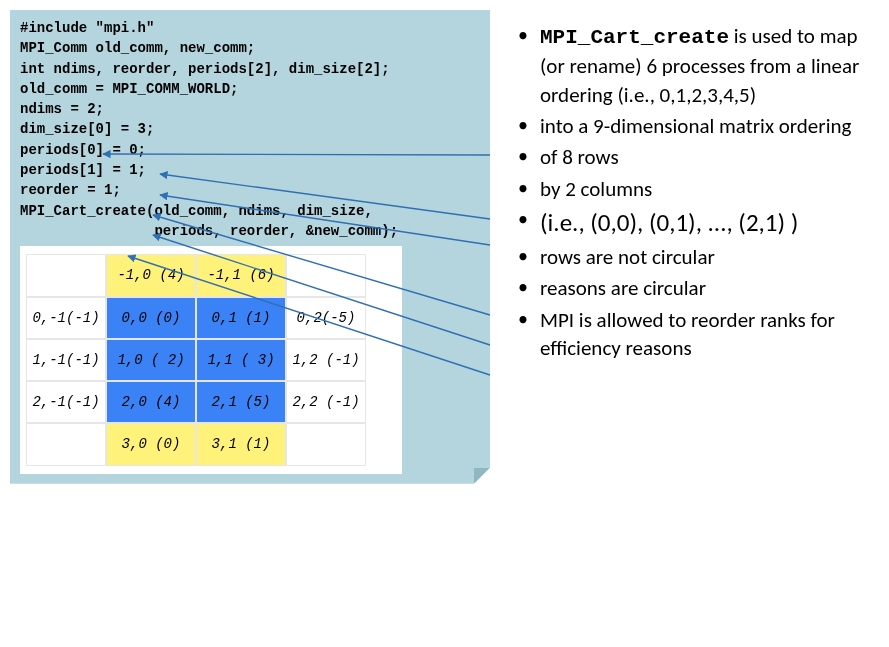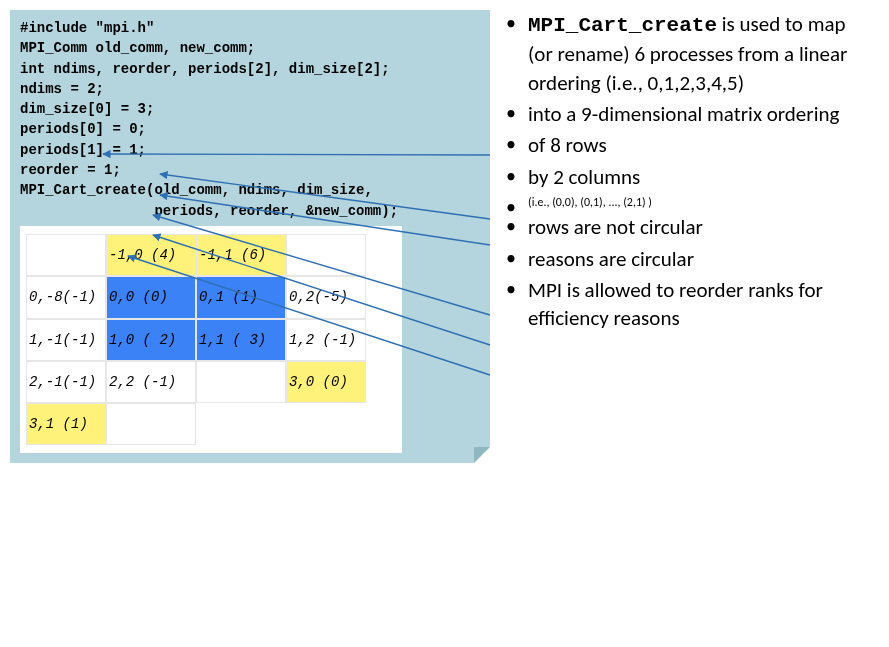--- a/index.html
+++ b/index.html
@@ -44,48 +44,48 @@
     margin-top: 5px;
     padding: 8px 6px;
     font-family: "Courier New", monospace;
     font-style: italic;
     font-size: 14px;
     font-weight: normal;
   }
   .grid {
     display: grid;
     grid-template-columns: 80px 90px 90px 80px;
-    text-align: left;
+    text-align: center;
   }
   .cell {
     border: 1px solid #e6e6e6;
     padding: 10px 2px;
     box-sizing: border-box;
   }
   .c-white { background: #ffffff; }
   .c-grey  { background: #3b82f6; }
   .c-yellow{ background: #fff27a; }
 
   .bullets {
     flex: 1;
     font-size: 21px;
     line-height: 1.35;
     padding-right: 5px;
   }
-  .bullets ul { list-style: none; margin: 0; padding: 0; }
+  .bullets ul { list-style: none; margin: 12px; padding: 0; }
   .bullets li { position: relative; padding-left: 28px; margin-bottom: 3px; }
   .bullets li::before {
     content: "•";
     position: absolute;
     left: 6px;
     top: 0;
     font-size: 20px;
   }
   .mono { font-family: "Courier New", monospace; font-weight: bold; }
-  .sub { padding-left: 55px; font-size: 12px; }
+  .sub { padding-left: 55px; font-size: 25px; }
   .sub::before { content: "–"; left: 34px; font-size: 19px; }
 
   
   svg.arrows {
     position: absolute;
     top: 0; left: 0;
     width: 889px;
     height: 647px;
     pointer-events: none;
   }
@@ -93,48 +93,51 @@
 </head>
 <body>
 
 <div class="container">
 
   <div class="code-panel">
     <div class="code-line">#include "mpi.h"</div>
     <div class="code-line">MPI_Comm old_comm, new_comm;</div>
     <div class="code-line">int ndims, reorder, periods[2], dim_size[2];</div>
     <div class="code-line"></div>
+    <div class="code-line">old_comm = MPI_COMM_WORLD;</div>
     <div class="code-line"></div>
     <div class="code-line">ndims = 2;</div>
     <div class="code-line">dim_size[0] = 3;</div>
     <div class="code-line">periods[0] = 0;</div>
     <div class="code-line">periods[1] = 1;</div>
     <div class="code-line">reorder = 1;</div>
     <div class="code-line"></div>
     <div class="code-line">MPI_Cart_create(old_comm, ndims, dim_size,</div>
     <div class="code-line">                periods, reorder, &amp;new_comm);</div>
 
     <div class="table-wrap">
       <div class="grid">
         <div class="cell c-white"></div>
         <div class="cell c-yellow">-1,0 (4)</div>
         <div class="cell c-yellow">-1,1 (6)</div>
         <div class="cell c-white"></div>
 
-        <div class="cell c-white">0,-8(-1)</div>
+        <div class="cell c-white">0,-1(-1)</div>
         <div class="cell c-grey">0,0 (0)</div>
         <div class="cell c-grey">0,1 (1)</div>
         <div class="cell c-white">0,2(-5)</div>
 
         <div class="cell c-white">1,-1(-1)</div>
         <div class="cell c-grey">1,0 ( 2)</div>
         <div class="cell c-grey">1,1 ( 3)</div>
         <div class="cell c-white">1,2 (-1)</div>
 
         <div class="cell c-white">2,-1(-1)</div>
+        <div class="cell c-grey">2,0 (4)</div>
+        <div class="cell c-grey">2,1 (5)</div>
         <div class="cell c-white">2,2 (-1)</div>
 
         <div class="cell c-white"></div>
         <div class="cell c-yellow">3,0 (0)</div>
         <div class="cell c-yellow">3,1 (1)</div>
         <div class="cell c-white"></div>
       </div>
     </div>
     <div class="dog-ear"></div>
   </div>

